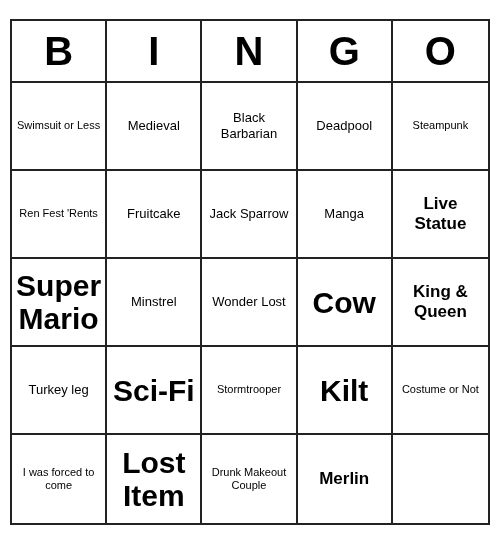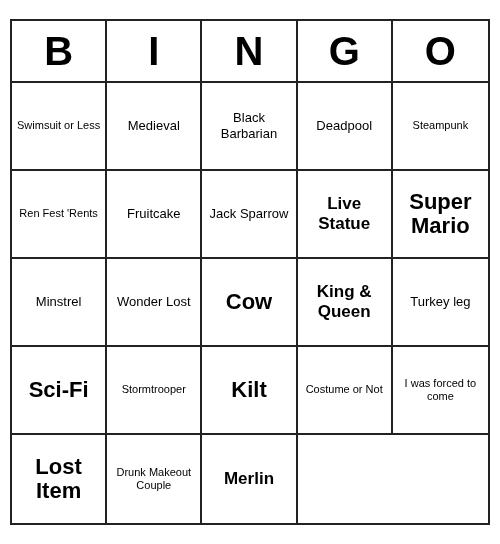--- a/index.html
+++ b/index.html
@@ -53,21 +53,21 @@
     }
     .bingo-cell:nth-child(n+21) {
       border-bottom: none;
     }
     .cell-text {
       font-size: 13px;
       line-height: 1.2;
       word-break: break-word;
     }
     .cell-text.large {
-      font-size: 22px;
+      font-size: 30px;
       font-weight: bold;
       line-height: 1.1;
     }
     .cell-text.medium {
       font-size: 17px;
       font-weight: bold;
       line-height: 1.2;
     }
     .cell-text.small {
       font-size: 11px;
@@ -101,20 +101,23 @@
         <span class="cell-text small">Steampunk</span>
       </div>
       <div class="bingo-cell">
         <span class="cell-text small">Ren Fest 'Rents</span>
       </div>
       <div class="bingo-cell">
         <span class="cell-text">Fruitcake</span>
       </div>
       <div class="bingo-cell">
         <span class="cell-text">Jack Sparrow</span>
+      </div>
+      <div class="bingo-cell">
+        <span class="cell-text">Manga</span>
       </div>
       <div class="bingo-cell">
         <span class="cell-text medium">Live Statue</span>
       </div>
       <div class="bingo-cell">
         <span class="cell-text large">Super Mario</span>
       </div>
       <div class="bingo-cell">
         <span class="cell-text">Minstrel</span>
       </div>

